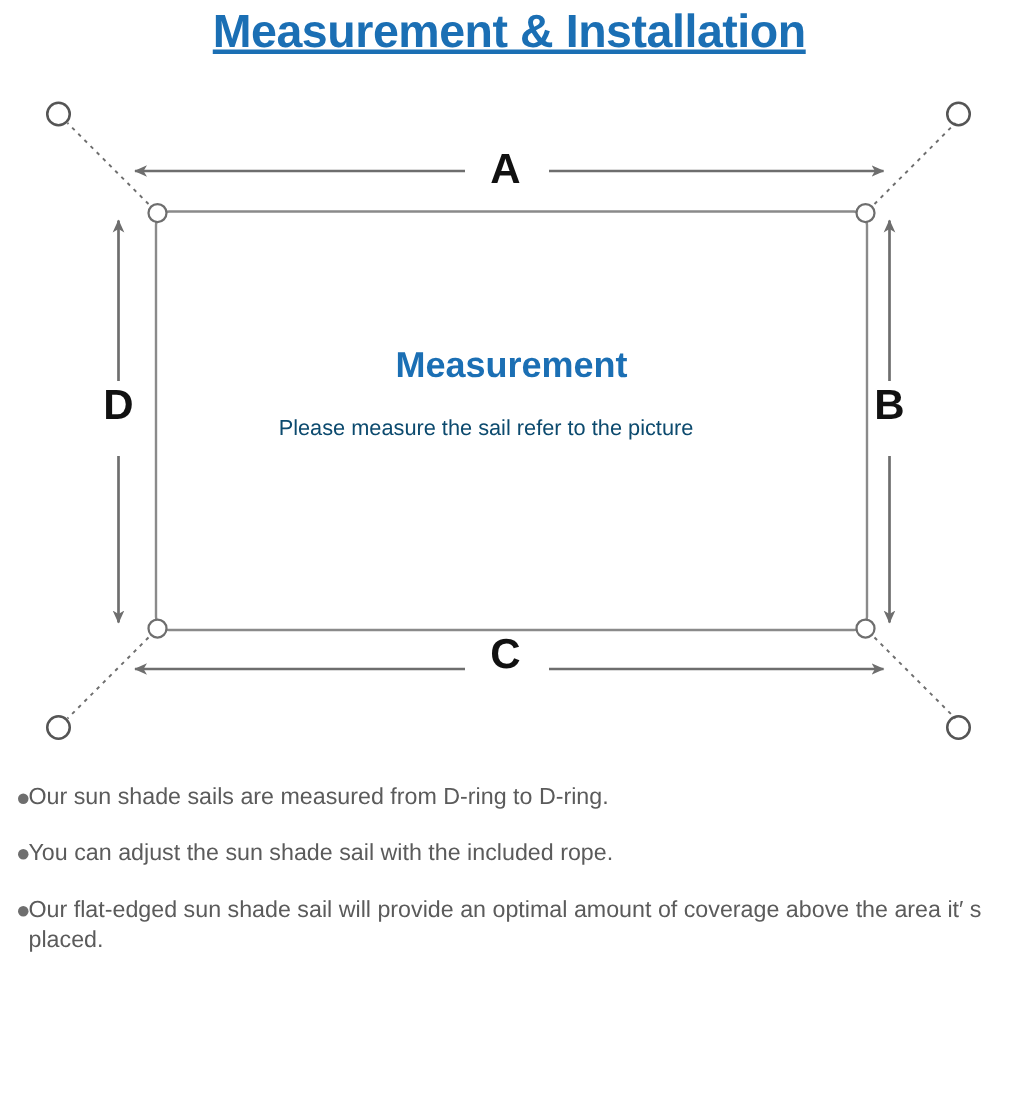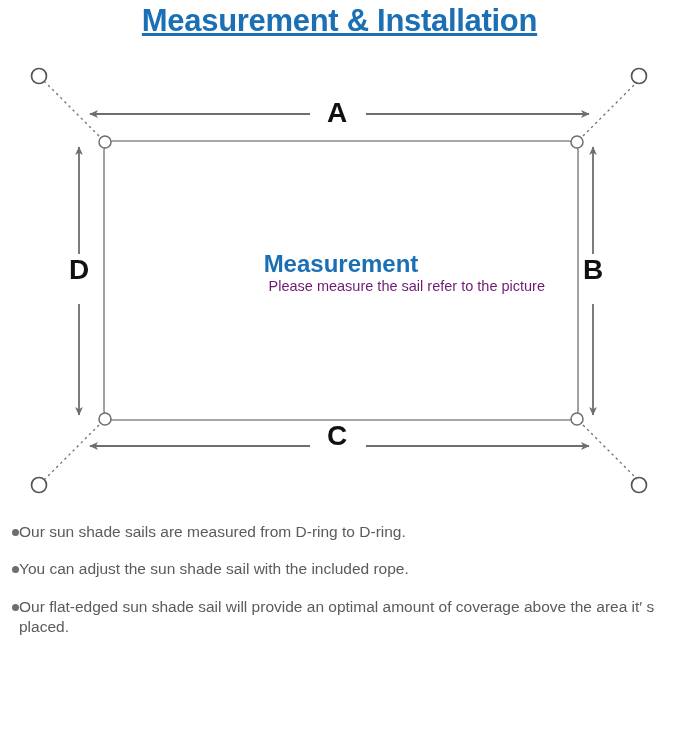--- a/index.html
+++ b/index.html
@@ -47,37 +47,37 @@
     width: 679px;
     height: 470px;
   }
   .diagram svg {
     display: block;
   }
 
   .center-title {
     position: absolute;
     left: 103px;
-    top: 204px;
+    top: 184px;
     width: 476px;
     text-align: center;
     font-size: 24px;
     font-weight: bold;
     color: #1b6fb4;
     white-space: nowrap;
   }
   .center-sub {
     position: absolute;
     left: 103px;
     top: 232px;
     width: 442px;
-    text-align: right;
+    text-align: center;
     font-size: 14.5px;
     font-weight: normal;
-    color: #701a75;
+    color: #0c4a6e;
     white-space: nowrap;
   }
 
   .dim-label {
     position: absolute;
     font-size: 28px;
     font-weight: bold;
     color: #111111;
     text-align: center;
     line-height: 1;

